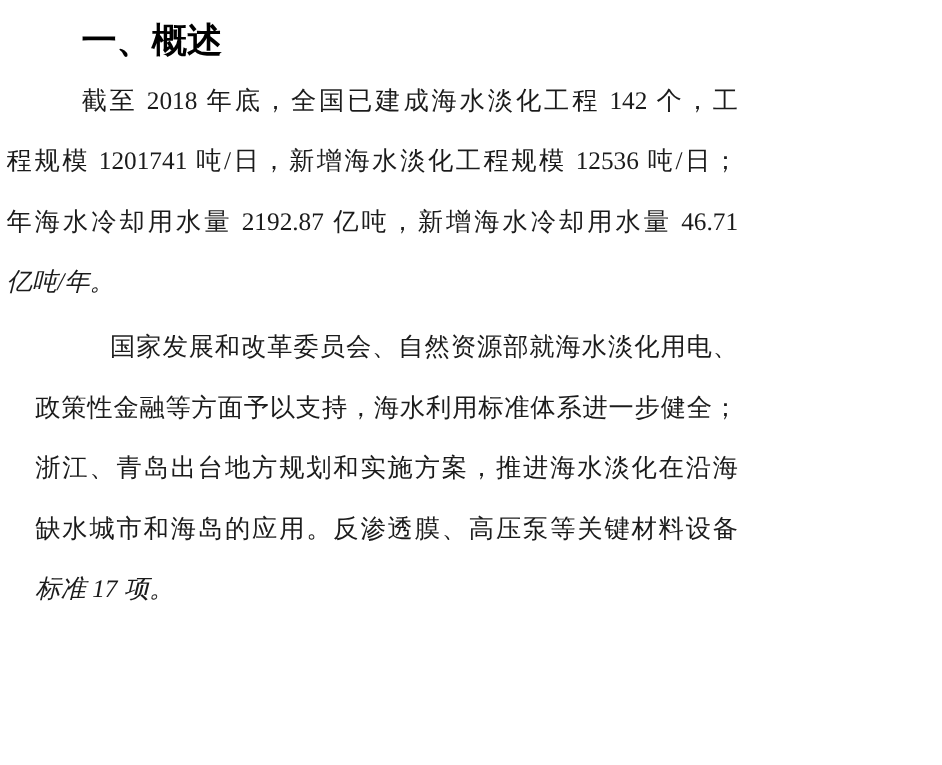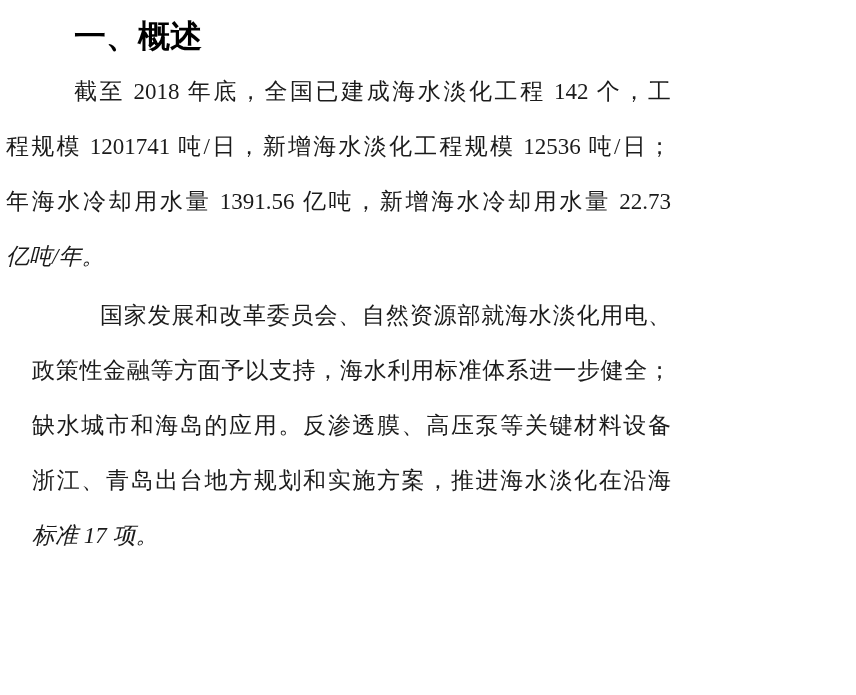--- a/index.html
+++ b/index.html
@@ -54,25 +54,25 @@
 </head>
 <body>
 
 <div class="page">
 
   <div class="heading">一、概述</div>
 
   <div class="paragraph">
     <div class="line first-line">截至 2018 年底，全国已建成海水淡化工程 142 个，工</div>
     <div class="line">程规模 1201741 吨/日，新增海水淡化工程规模 12536 吨/日；</div>
-    <div class="line">年海水冷却用水量 1391.56 亿吨，新增海水冷却用水量 22.73</div>
+    <div class="line">年海水冷却用水量 2192.87 亿吨，新增海水冷却用水量 46.71</div>
     <div class="line para-end">亿吨/年。</div>
   </div>
 
   <div class="paragraph">
     <div class="line first-line">国家发展和改革委员会、自然资源部就海水淡化用电、</div>
     <div class="line">政策性金融等方面予以支持，海水利用标准体系进一步健全；</div>
+    <div class="line">浙江、青岛出台地方规划和实施方案，推进海水淡化在沿海</div>
     <div class="line">缺水城市和海岛的应用。反渗透膜、高压泵等关键材料设备</div>
-    <div class="line">浙江、青岛出台地方规划和实施方案，推进海水淡化在沿海</div>
     <div class="line para-end">标准 17 项。</div>
   </div>
 
 </div>
 
 </body></html>

